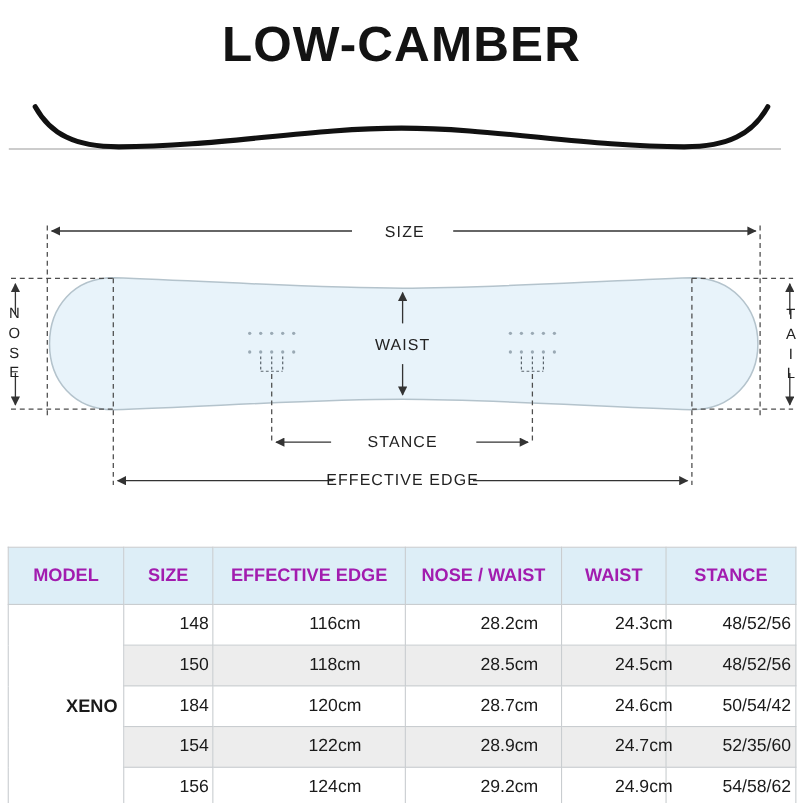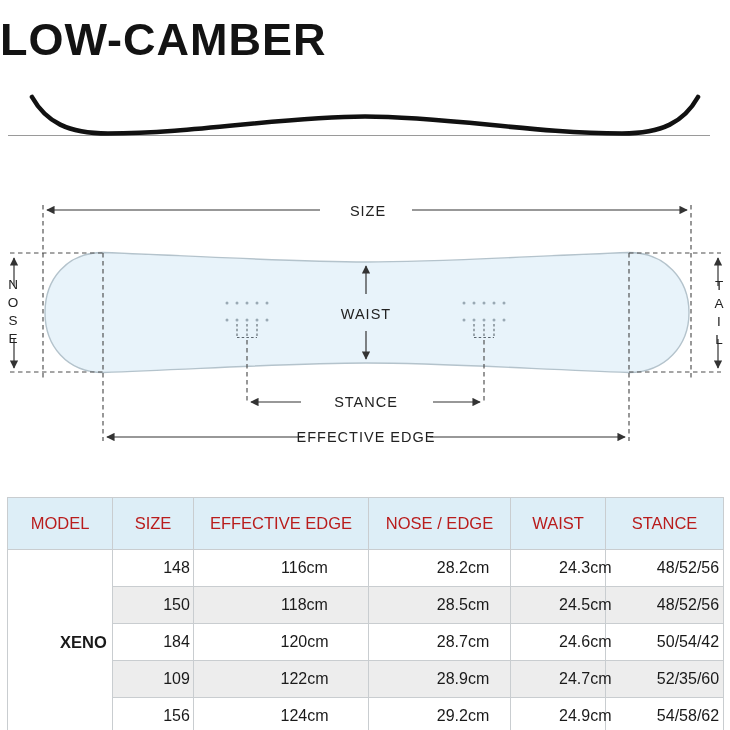--- a/index.html
+++ b/index.html
@@ -2,40 +2,40 @@
 <html><head>
 <meta charset="utf-8">
 <style>
   html,body{margin:0;padding:0;background:#ffffff;}
   .page{
     position:relative;width:730px;height:730px;background:#ffffff;
     font-family:"Liberation Sans",sans-serif;overflow:hidden;
   }
   .title{
     position:absolute;top:14px;left:0;width:730px;margin:0;
-    text-align:left;font-size:45px;font-weight:700;color:#131313;letter-spacing:1px;
+    text-align:center;font-size:45px;font-weight:700;color:#131313;letter-spacing:1px;
   }
   .camber-svg{position:absolute;left:0;top:84px;}
   .diagram-svg{position:absolute;left:0;top:180px;}
   .dim-label{
     position:absolute;transform:translate(-50%,-50%);
     font-size:14.5px;color:#222;letter-spacing:1px;white-space:nowrap;background:transparent;
   }
   .dim-label.vertical{
     writing-mode:vertical-rl;text-orientation:upright;
     font-size:13.5px;letter-spacing:3px;
   }
   .spec-table{
     position:absolute;left:7px;top:497px;width:716px;
     border-collapse:collapse;table-layout:fixed;
     font-size:16px;color:#1a1a1a;text-align:center;
   }
   .spec-table th{
     background:#ddeef7;border:1px solid #c9cdd0;height:49px;
-    font-size:16.5px;font-weight:400;color:#b91c1c;
+    font-size:16.5px;font-weight:700;color:#a21caf;
   }
   .spec-table td{border:1px solid #c9cdd0;height:34px;background:#ffffff;padding-left:48px;}
   .spec-table tr.alt td{background:#ededed;margin-left:11px;}
   .spec-table td.model{background:#ffffff;font-weight:700;font-size:16.5px;}
 </style>
 </head>
 <body>
 
 <div class="page">
 
@@ -140,21 +140,21 @@
         <col style="width:175px">
       <col style="width:142px">
         <col style="width:95px">
         <col style="width:118px">
     </colgroup>
     <thead>
       <tr>
         <th>MODEL</th>
         <th>SIZE</th>
         <th>EFFECTIVE EDGE</th>
-        <th>NOSE / EDGE</th>
+        <th>NOSE / WAIST</th>
         <th>WAIST</th>
         <th>STANCE</th>
       </tr>
     </thead>
     <tbody>
       <tr>
         <td class="model" rowspan="5">XENO</td>
         <td>148</td>
         <td>116cm</td>
         <td>28.2cm</td>
@@ -169,21 +169,21 @@
         <td>48/52/56</td>
       </tr>
       <tr>
         <td>184</td>
         <td>120cm</td>
         <td>28.7cm</td>
         <td>24.6cm</td>
         <td>50/54/42</td>
       </tr>
       <tr class="alt">
-        <td>109</td>
+        <td>154</td>
         <td>122cm</td>
         <td>28.9cm</td>
         <td>24.7cm</td>
         <td>52/35/60</td>
       </tr>
       <tr>
         <td>156</td>
         <td>124cm</td>
         <td>29.2cm</td>
         <td>24.9cm</td>

